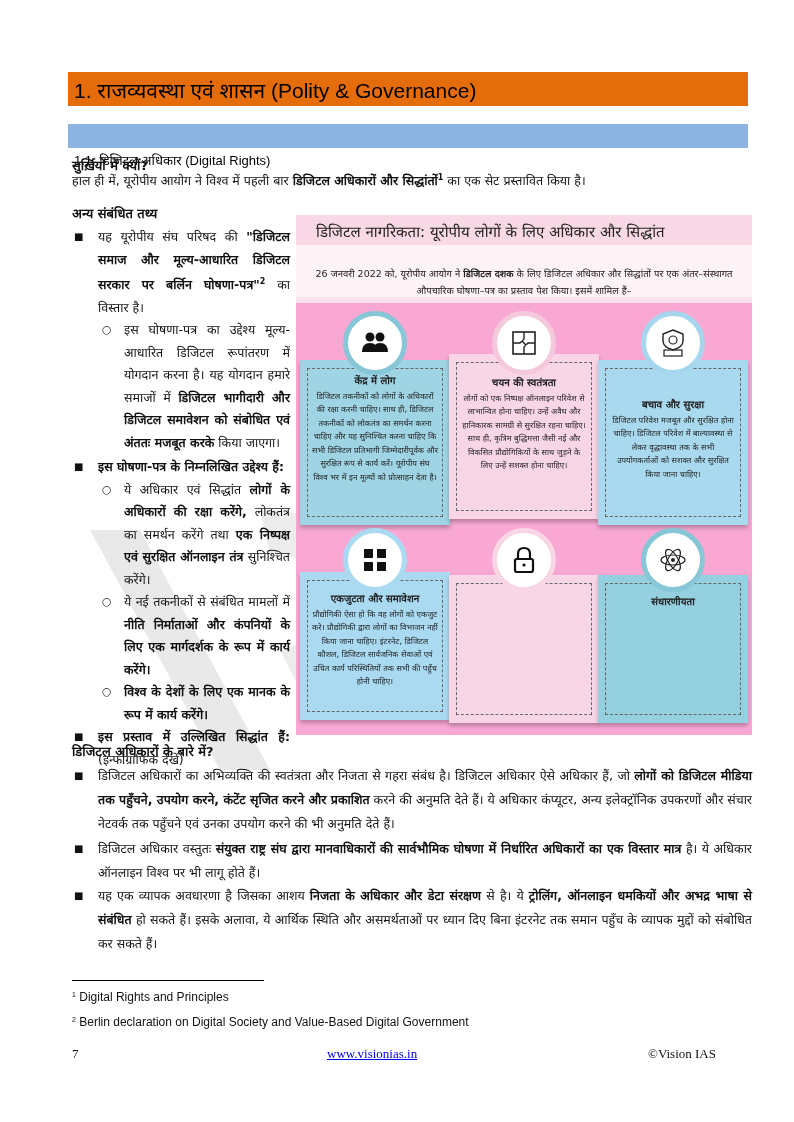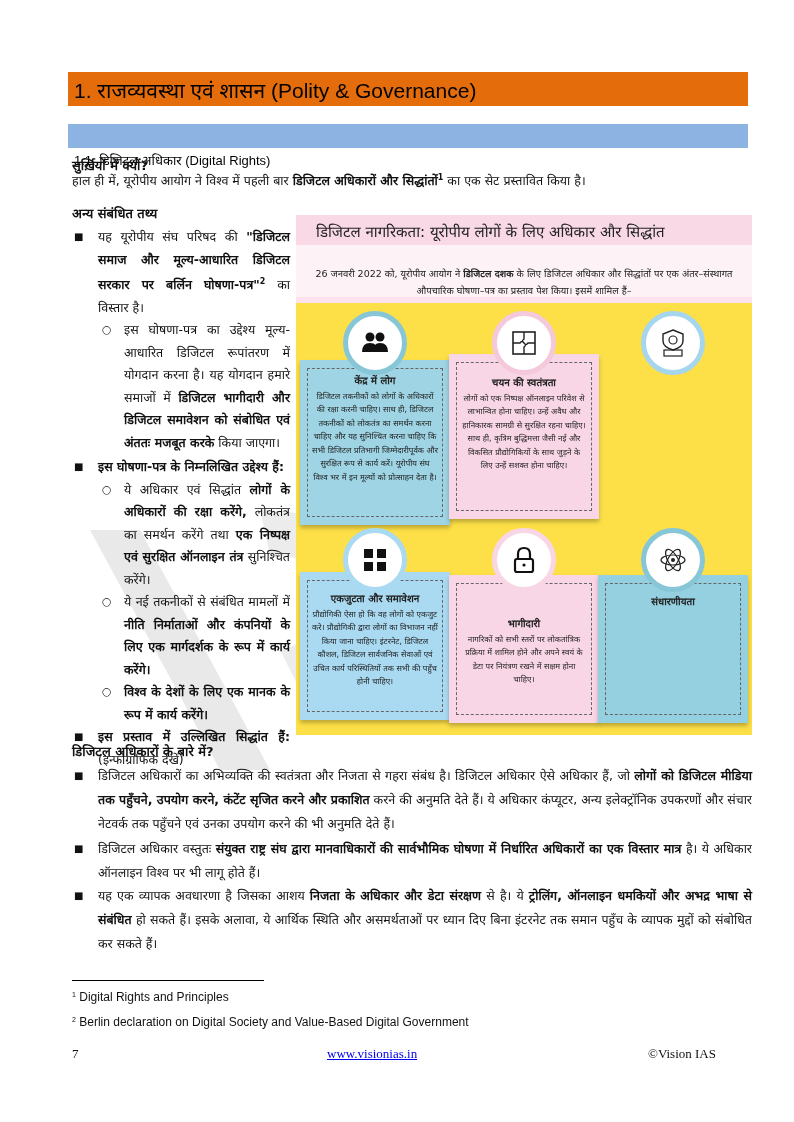--- a/index.html
+++ b/index.html
@@ -21,21 +21,21 @@
   .para { position: absolute; font-size: 12.5px; line-height: 24px; }
   b { font-weight: bold; }
 
   .left-col { position: absolute; left: 72px; top: 226px; width: 218px; }
   .bullet-row { position: relative; padding-left: 26px; line-height: 22.5px; font-size: 12.5px; text-align: justify; }
   .bullet-row .dot { position: absolute; left: 2px; top: 0; font-size: 10px; }
   .sub-row { position: relative; padding-left: 52px; line-height: 22.5px; font-size: 12.5px; text-align: justify; }
   .sub-row .ring { position: absolute; left: 30px; top: 0; font-size: 11px; }
 
   
-  .info { position: absolute; left: 296px; top: 215px; width: 456px; height: 520px; background: #fde047; }
+  .info { position: absolute; left: 296px; top: 215px; width: 456px; height: 520px; background: #f9a8d4; }
   .info-title { position: absolute; left: 0; top: 0; width: 456px; height: 30px; background: #f9d9e6; }
   .info-title span { position: absolute; left: 20px; top: 6px; font-size: 15px; color: #222; }
   .info-desc { position: absolute; left: 0; top: 30px; width: 456px; height: 52px; background: #fdf3f7; text-align: center; font-size: 9.5px; line-height: 17px; padding-top: 20px; color: #222; }
   .info-desc-strip { position: absolute; left: 0; top: 82px; width: 456px; height: 6px; background: #fbe2ec; }
 
   .card { position: absolute; width: 150px; box-shadow: 0 3px 4px rgba(0,0,0,0.25); }
   .card .dash { position: absolute; left: 7px; top: 8px; right: 7px; bottom: 8px; border: 1px dashed #666; }
   .card .ctext { position: absolute; left: 12px; right: 12px; text-align: center; font-size: 8px; line-height: 13.5px; color: #222; }
   .card .ctitle { font-weight: bold; font-size: 10px; display: block; margin-bottom: 2px; }
 
@@ -143,20 +143,27 @@
         <span>लोगों को एक निष्पक्ष ऑनलाइन परिवेश से लाभान्वित होना चाहिए। उन्हें अवैध और हानिकारक सामग्री से सुरक्षित रहना चाहिए। साथ ही, कृत्रिम बुद्धिमत्ता जैसी नई और विकसित प्रौद्योगिकियों के साथ जुड़ने के लिए उन्हें सशक्त होना चाहिए।</span>
       </div>
     </div>
     <div class="circle" style="left:196px; top:96px; border-color:#f4c9db;">
       <svg viewBox="0 0 30 30">
           <rect x="4" y="4" width="22" height="22" fill="none" stroke="#222" stroke-width="1.6"></rect>
           <path d="M15 4 V11 Q12 13 15 15 Q18 17 15 19 V26 M4 15 H11 Q13 12 15 15 M15 15 Q17 18 19 15 H26" fill="none" stroke="#222" stroke-width="1.4"></path>
         </svg>
     </div>
 
+    <div class="card c-lblue" style="left:302px; top:145px; height:165px; background:#a9d9ee;">
+      <div class="dash"></div>
+      <div class="ctext" style="top:38px;">
+        <span class="ctitle">बचाव और सुरक्षा</span>
+        <span>डिजिटल परिवेश मजबूत और सुरक्षित होना चाहिए। डिजिटल परिवेश में बाल्यावस्था से लेकर वृद्धावस्था तक के सभी उपयोगकर्ताओं को सशक्त और सुरक्षित किया जाना चाहिए।</span>
+      </div>
+    </div>
     <div class="circle" style="left:345px; top:96px; border-color:#a6d6ee;">
       <svg viewBox="0 0 30 30">
           <path d="M15 2 L25 6 V13 Q25 19 15 22 Q5 19 5 13 V6 Z" fill="none" stroke="#222" stroke-width="1.4"></path>
           <circle cx="15" cy="12" r="4" fill="none" stroke="#222" stroke-width="1.2"></circle>
           <rect x="6" y="22" width="18" height="6" fill="none" stroke="#222" stroke-width="1.2"></rect>
         </svg>
     </div>
 
     <div class="card c-lblue" style="left:4px; top:357px; height:148px;">
       <div class="dash"></div>
@@ -170,24 +177,20 @@
           <rect x="4" y="4" width="9" height="9" fill="#111"></rect>
           <rect x="17" y="4" width="9" height="9" fill="#111"></rect>
           <rect x="4" y="17" width="9" height="9" fill="#111"></rect>
           <rect x="17" y="17" width="9" height="9" fill="#111"></rect>
           <circle cx="15" cy="15" r="3" fill="#fff"></circle>
         </svg>
     </div>
 
     <div class="card c-pink" style="left:153px; top:360px; height:148px;">
       <div class="dash"></div>
-      <div class="ctext" style="top:42px;">
-        <span class="ctitle">भागीदारी</span>
-        <span>नागरिकों को सभी स्तरों पर लोकतांत्रिक प्रक्रिया में शामिल होने और अपने स्वयं के डेटा पर नियंत्रण रखने में सक्षम होना चाहिए।</span>
-      </div>
     </div>
     <div class="circle" style="left:196px; top:313px; border-color:#f9d6e5;">
       <svg viewBox="0 0 30 30">
           <path d="M9 14 V9 Q9 3 15 3 Q21 3 21 9 V14" fill="none" stroke="#111" stroke-width="2.2"></path>
           <rect x="6" y="14" width="18" height="13" rx="2" fill="none" stroke="#111" stroke-width="2.2"></rect>
           <circle cx="15" cy="20" r="1.6" fill="#111"></circle>
         </svg>
     </div>
 
     <div class="card c-teal" style="left:302px; top:360px; height:148px;">

